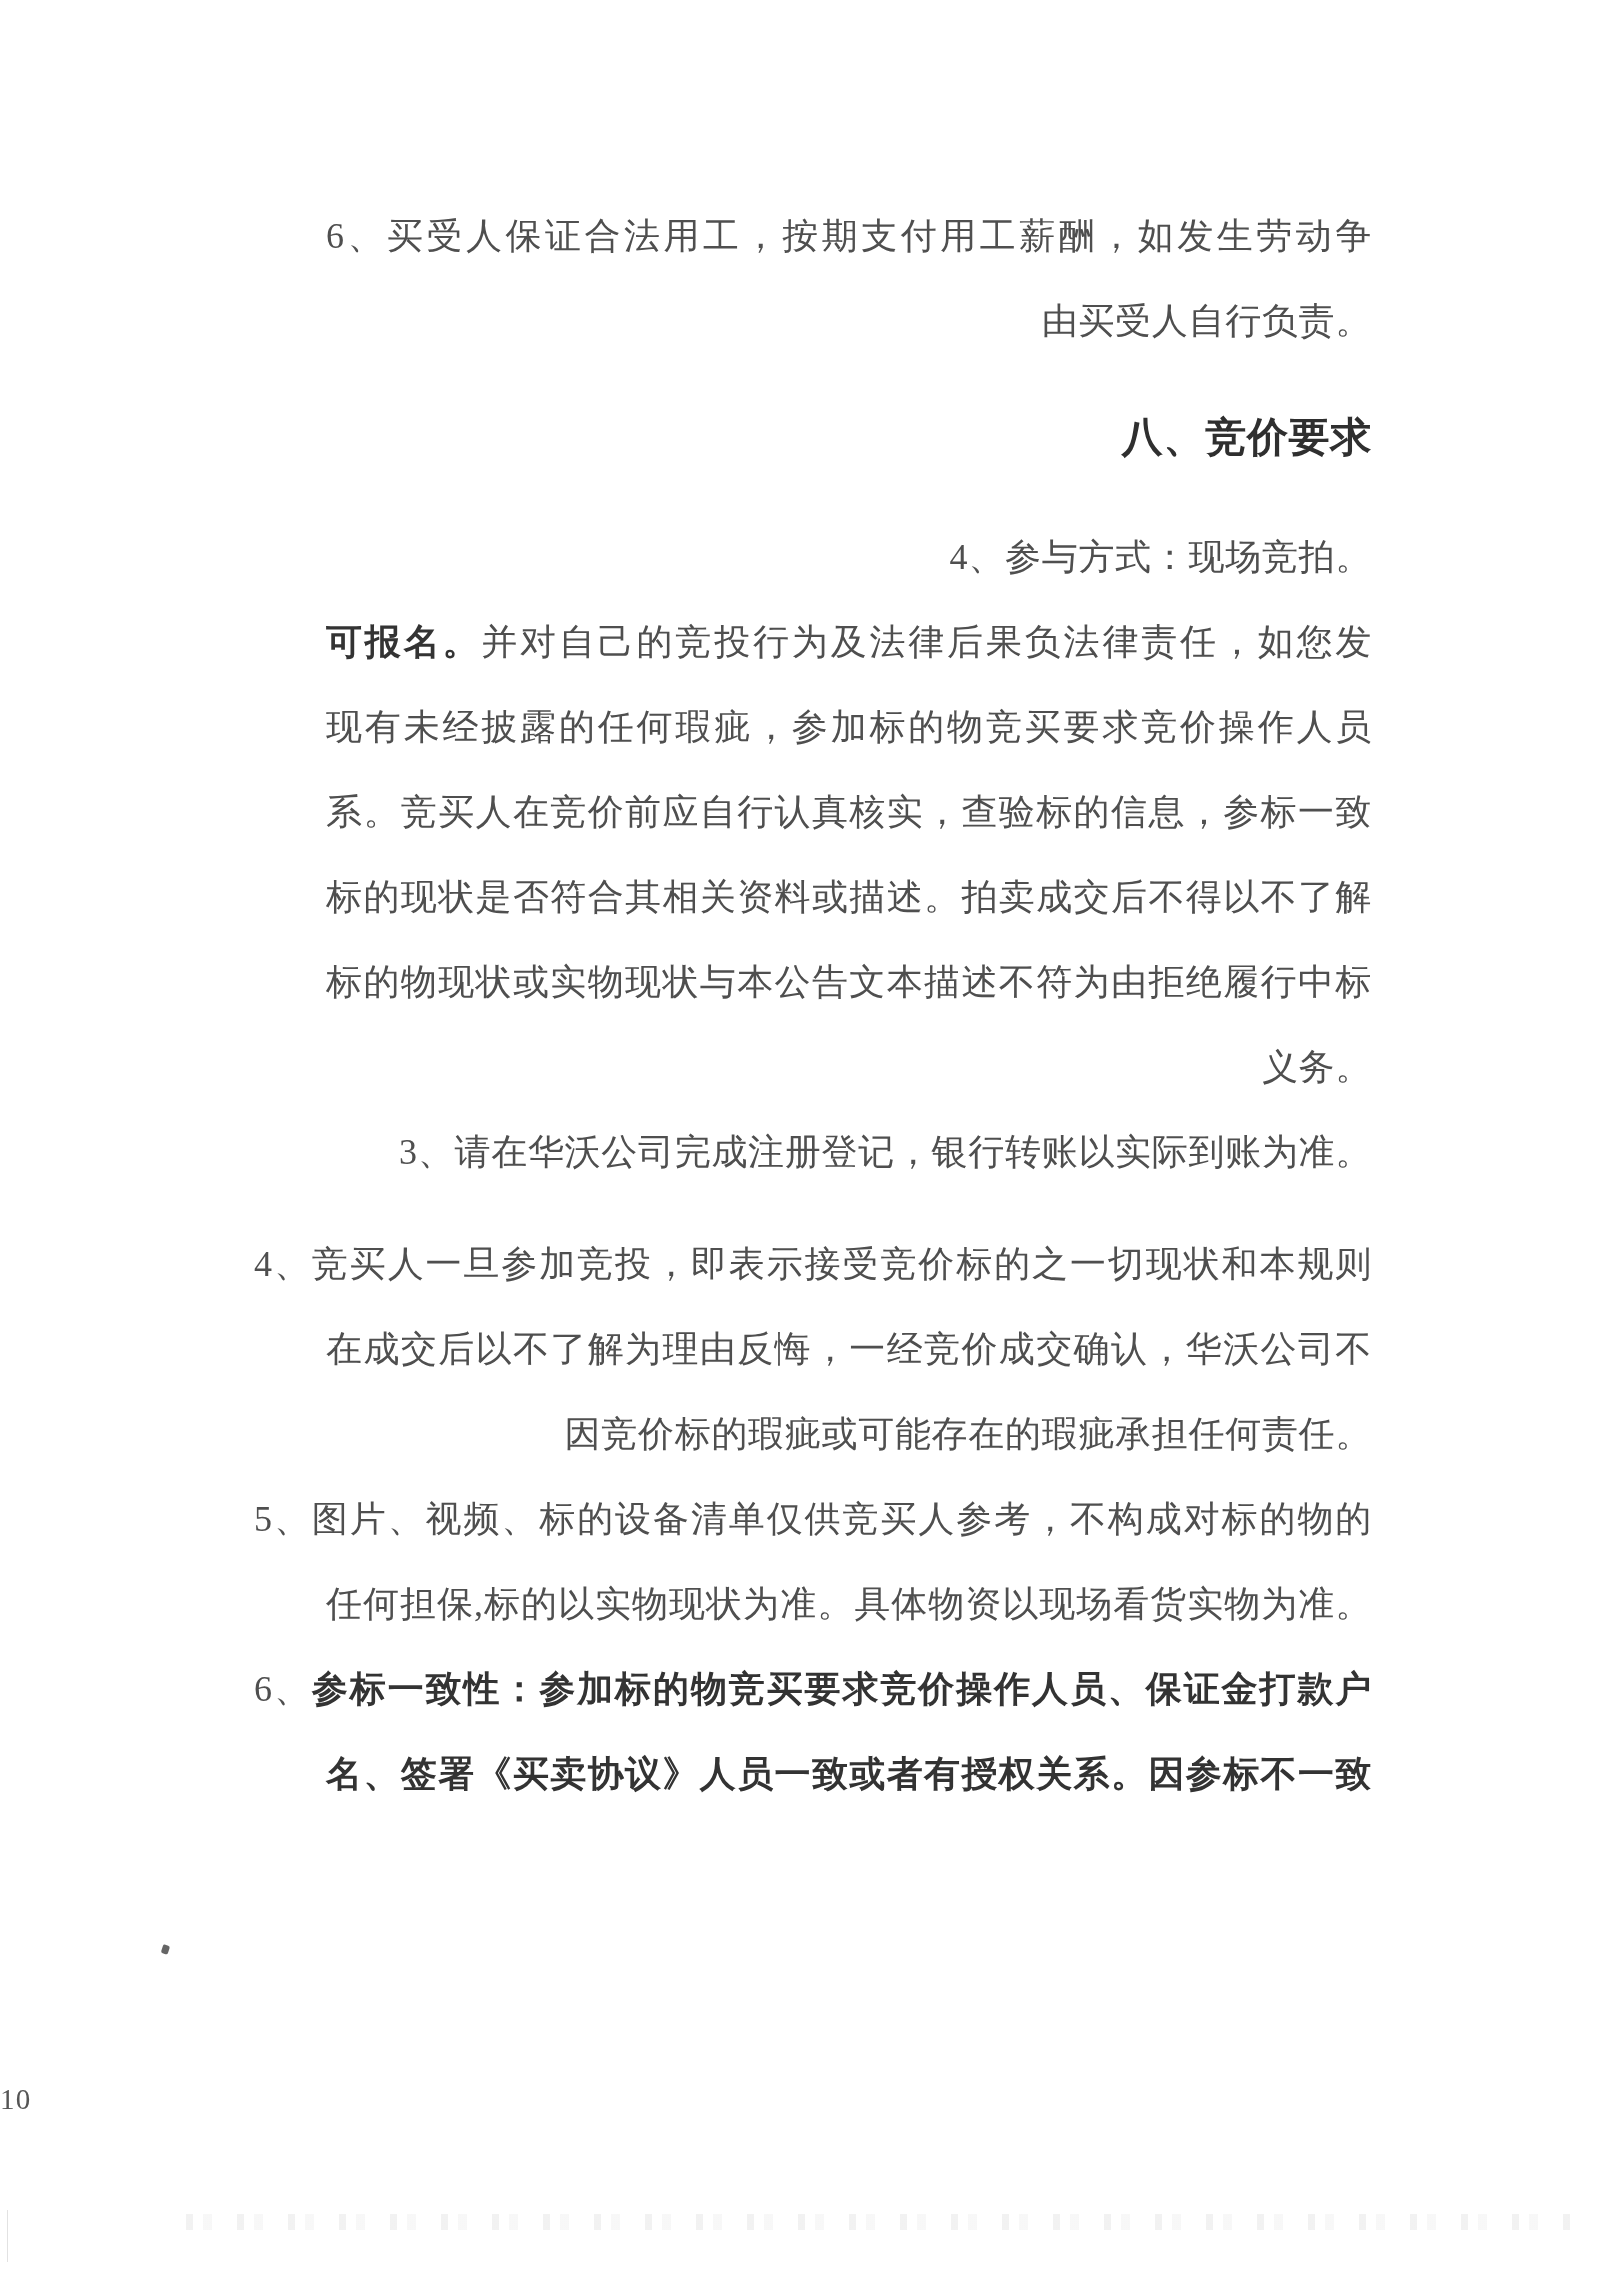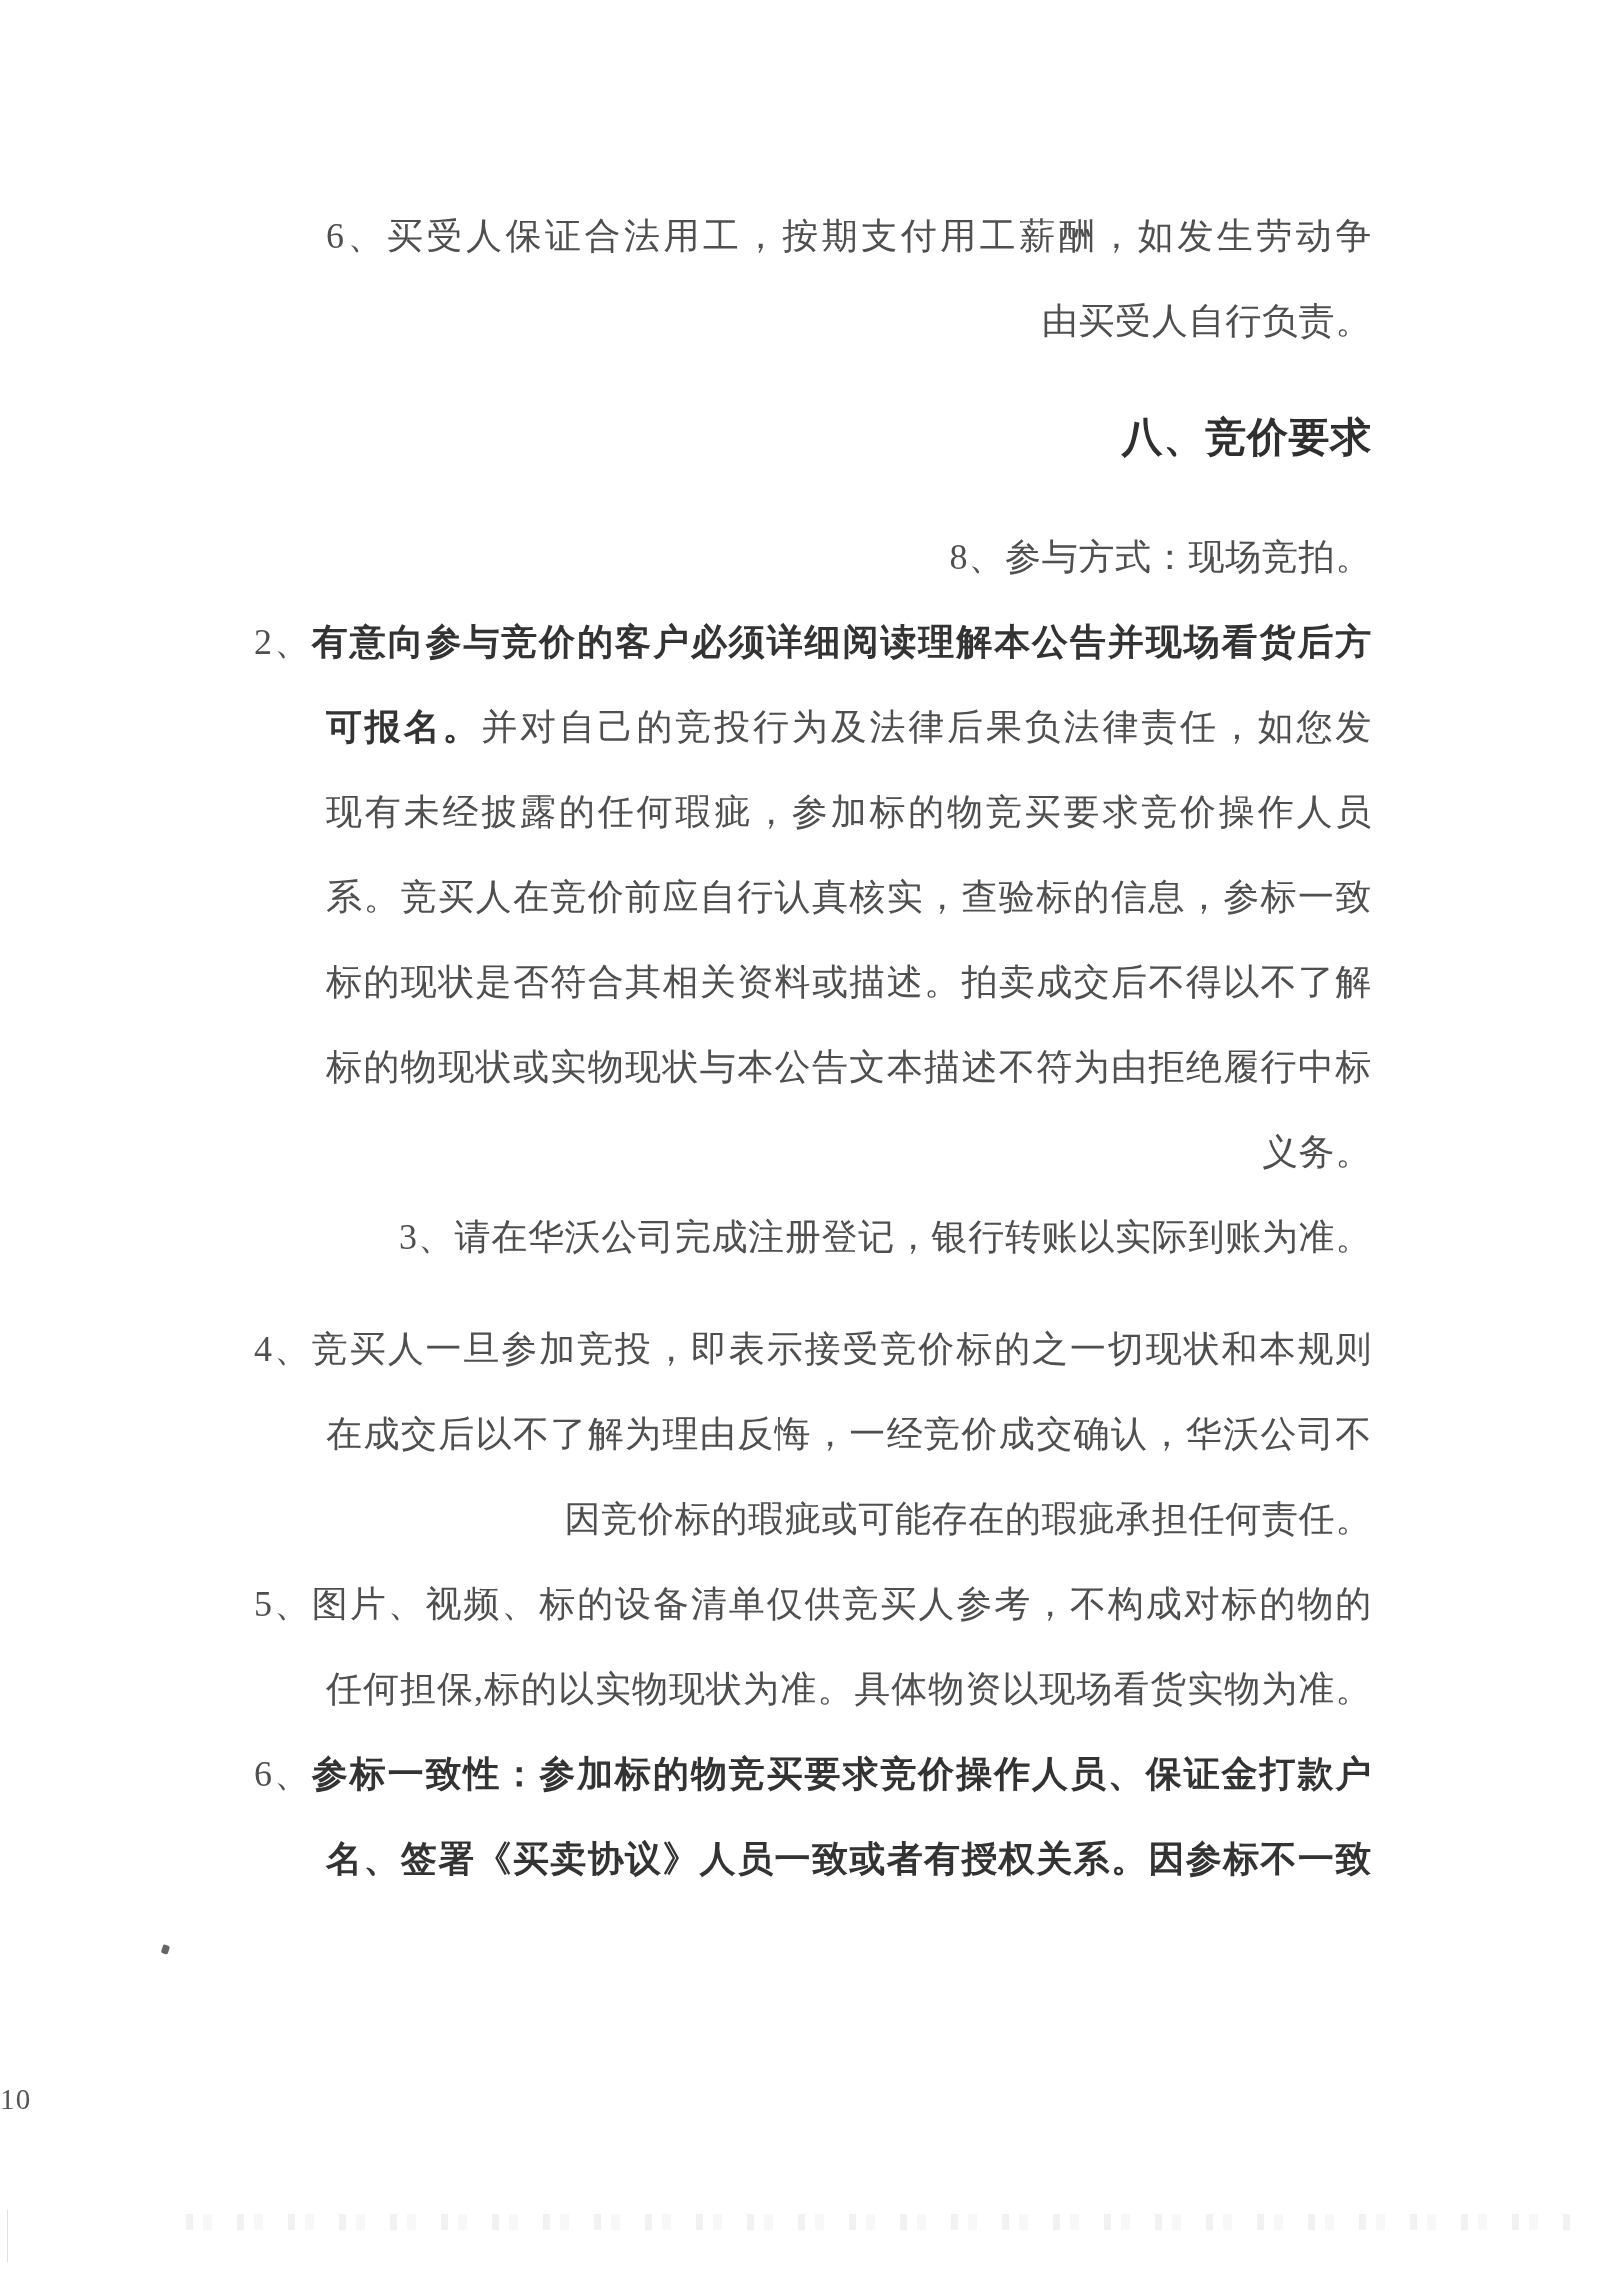--- a/index.html
+++ b/index.html
@@ -83,23 +83,22 @@
 
 <div class="page">
 
   <div class="doc">
 
     <div class="line ind fill">6、买受人保证合法用工，按期支付用工薪酬，如发生劳动争议，</div>
     <div class="line">由买受人自行负责。</div>
 
     <div class="line heading">八、竞价要求</div>
 
-    <div class="line">8、参与方式：现场竞拍。</div>
+    <div class="line">4、参与方式：现场竞拍。</div>
 
-    <div class="line fill"><span>2、</span><span class="b">有意向参与竞价的客户必须详细阅读理解本公告并现场看货后方</span></div>
     <div class="line ind fill"><span class="b">可报名。</span><span>并对自己的竞投行为及法律后果负法律责任，如您发</span></div>
     <div class="line ind fill">现有未经披露的任何瑕疵，参加标的物竞买要求竞价操作人员</div>
     <div class="line ind fill">系。竞买人在竞价前应自行认真核实，查验标的信息，参标一致性</div>
     <div class="line ind fill">标的现状是否符合其相关资料或描述。拍卖成交后不得以不了解</div>
     <div class="line ind fill">标的物现状或实物现状与本公告文本描述不符为由拒绝履行中标</div>
     <div class="line ind">义务。</div>
 
     <div class="line">3、请在华沃公司完成注册登记，银行转账以实际到账为准。</div>
 
     <div class="line fill gap-top">4、竞买人一旦参加竞投，即表示接受竞价标的之一切现状和本规则</div>

